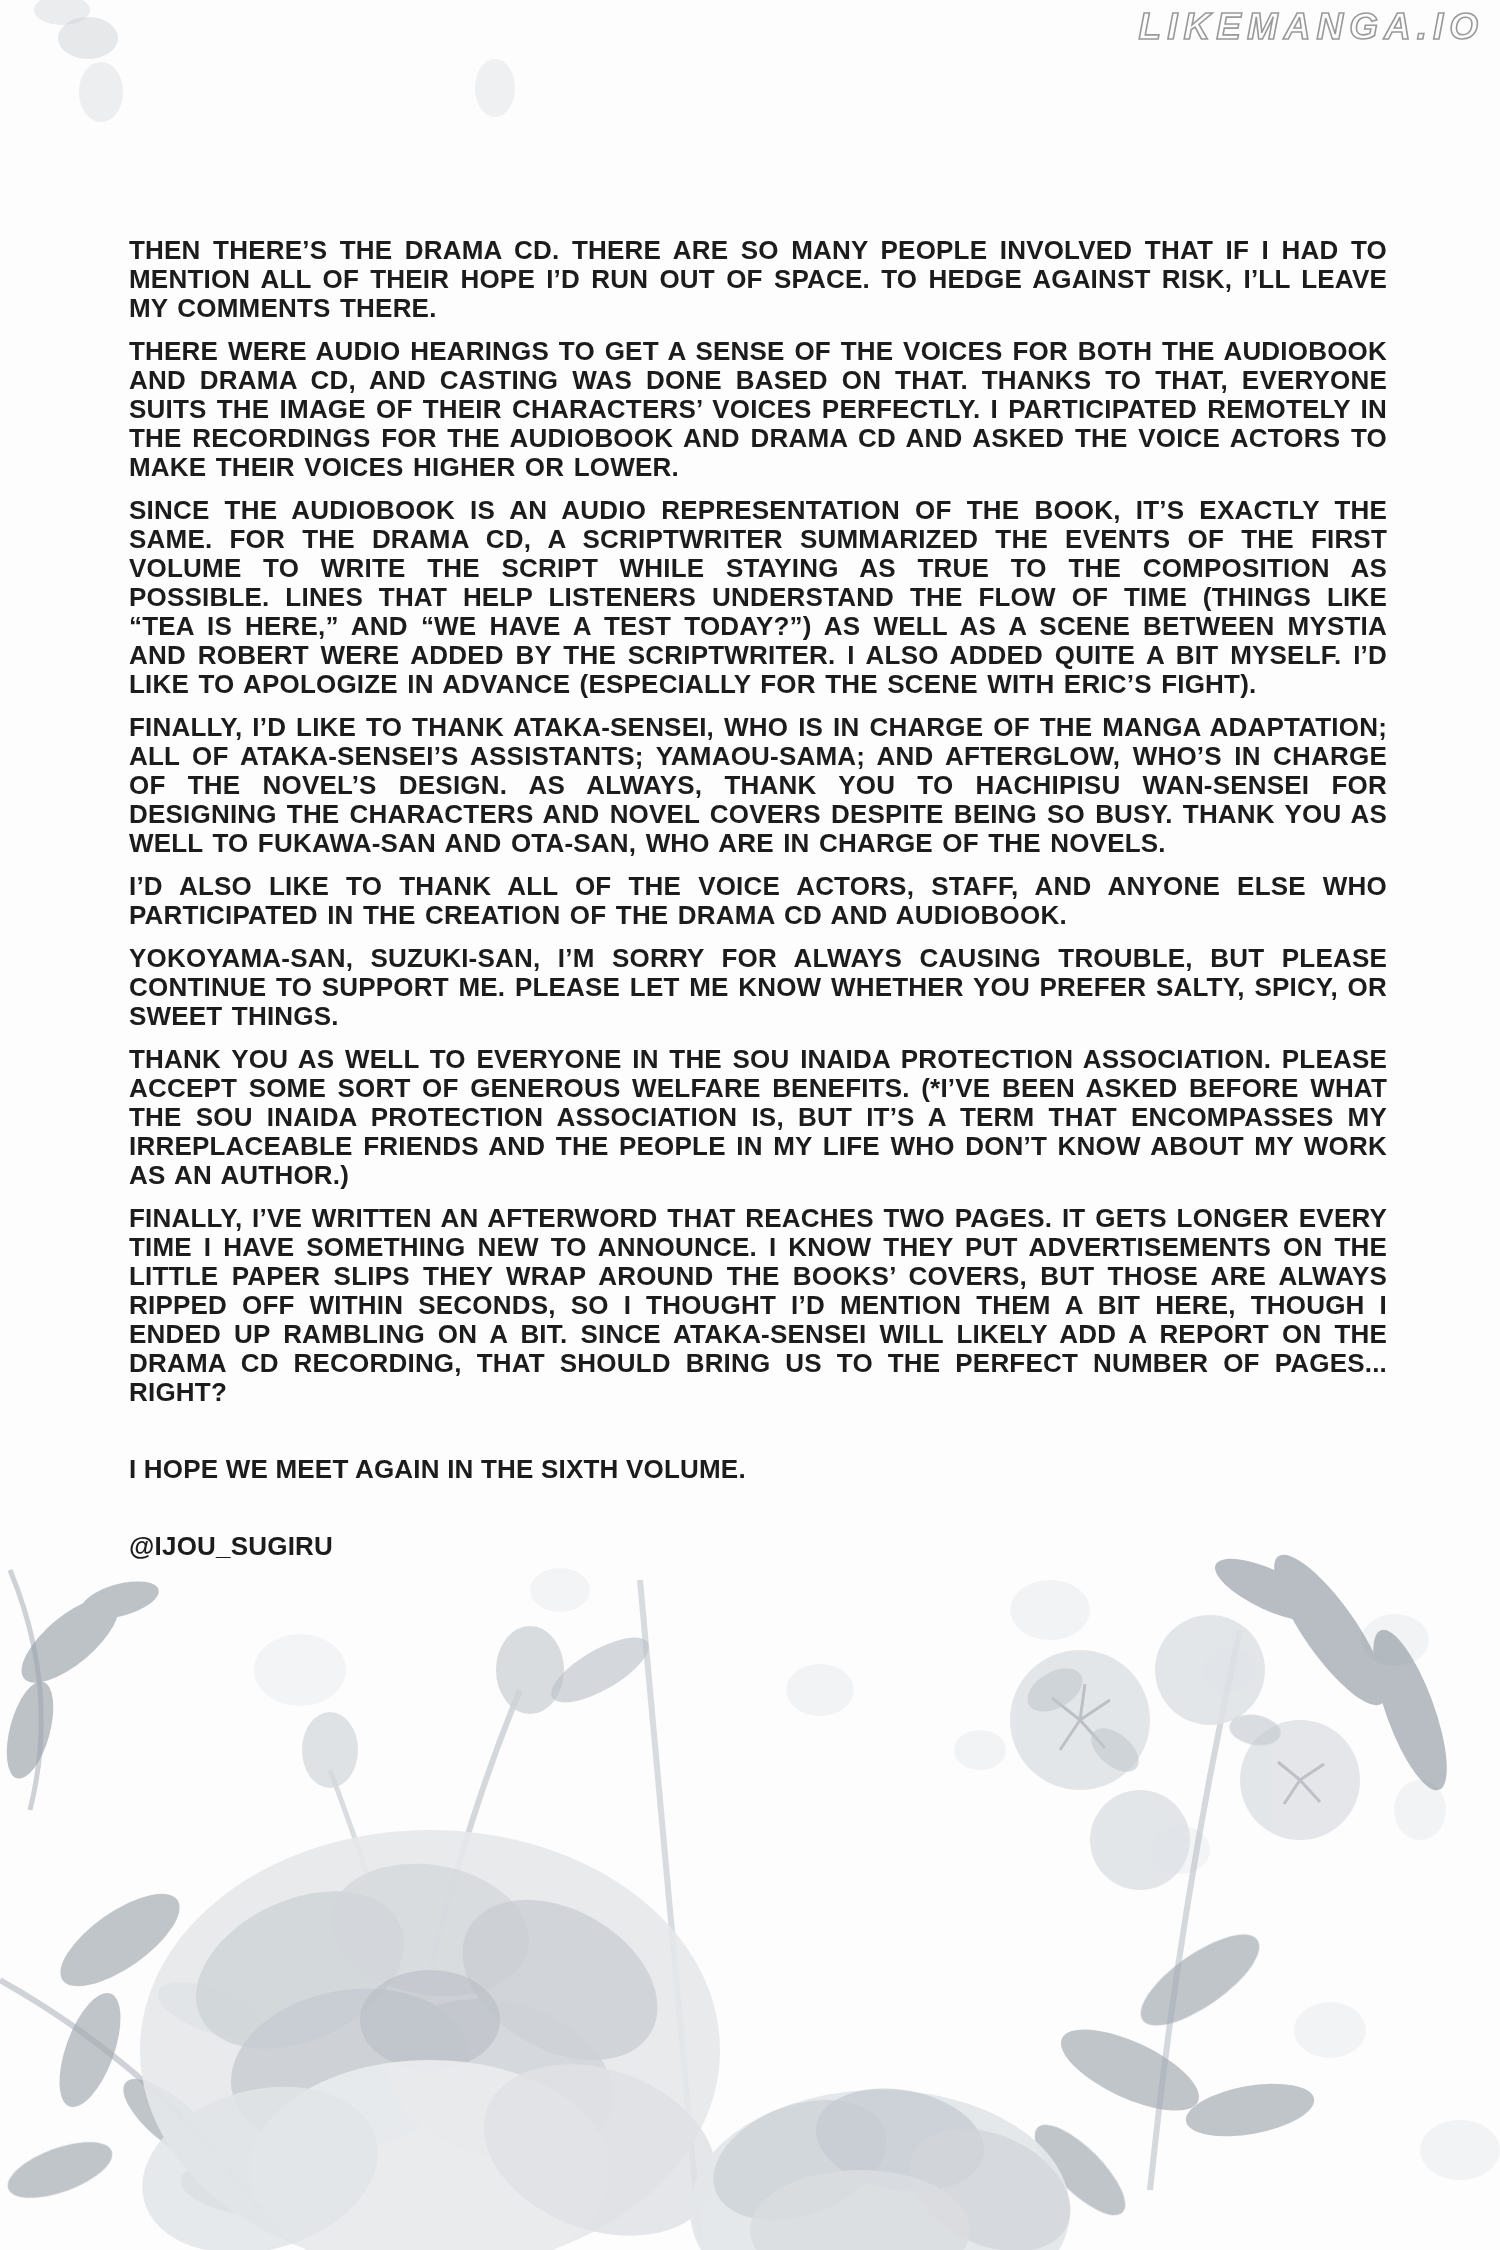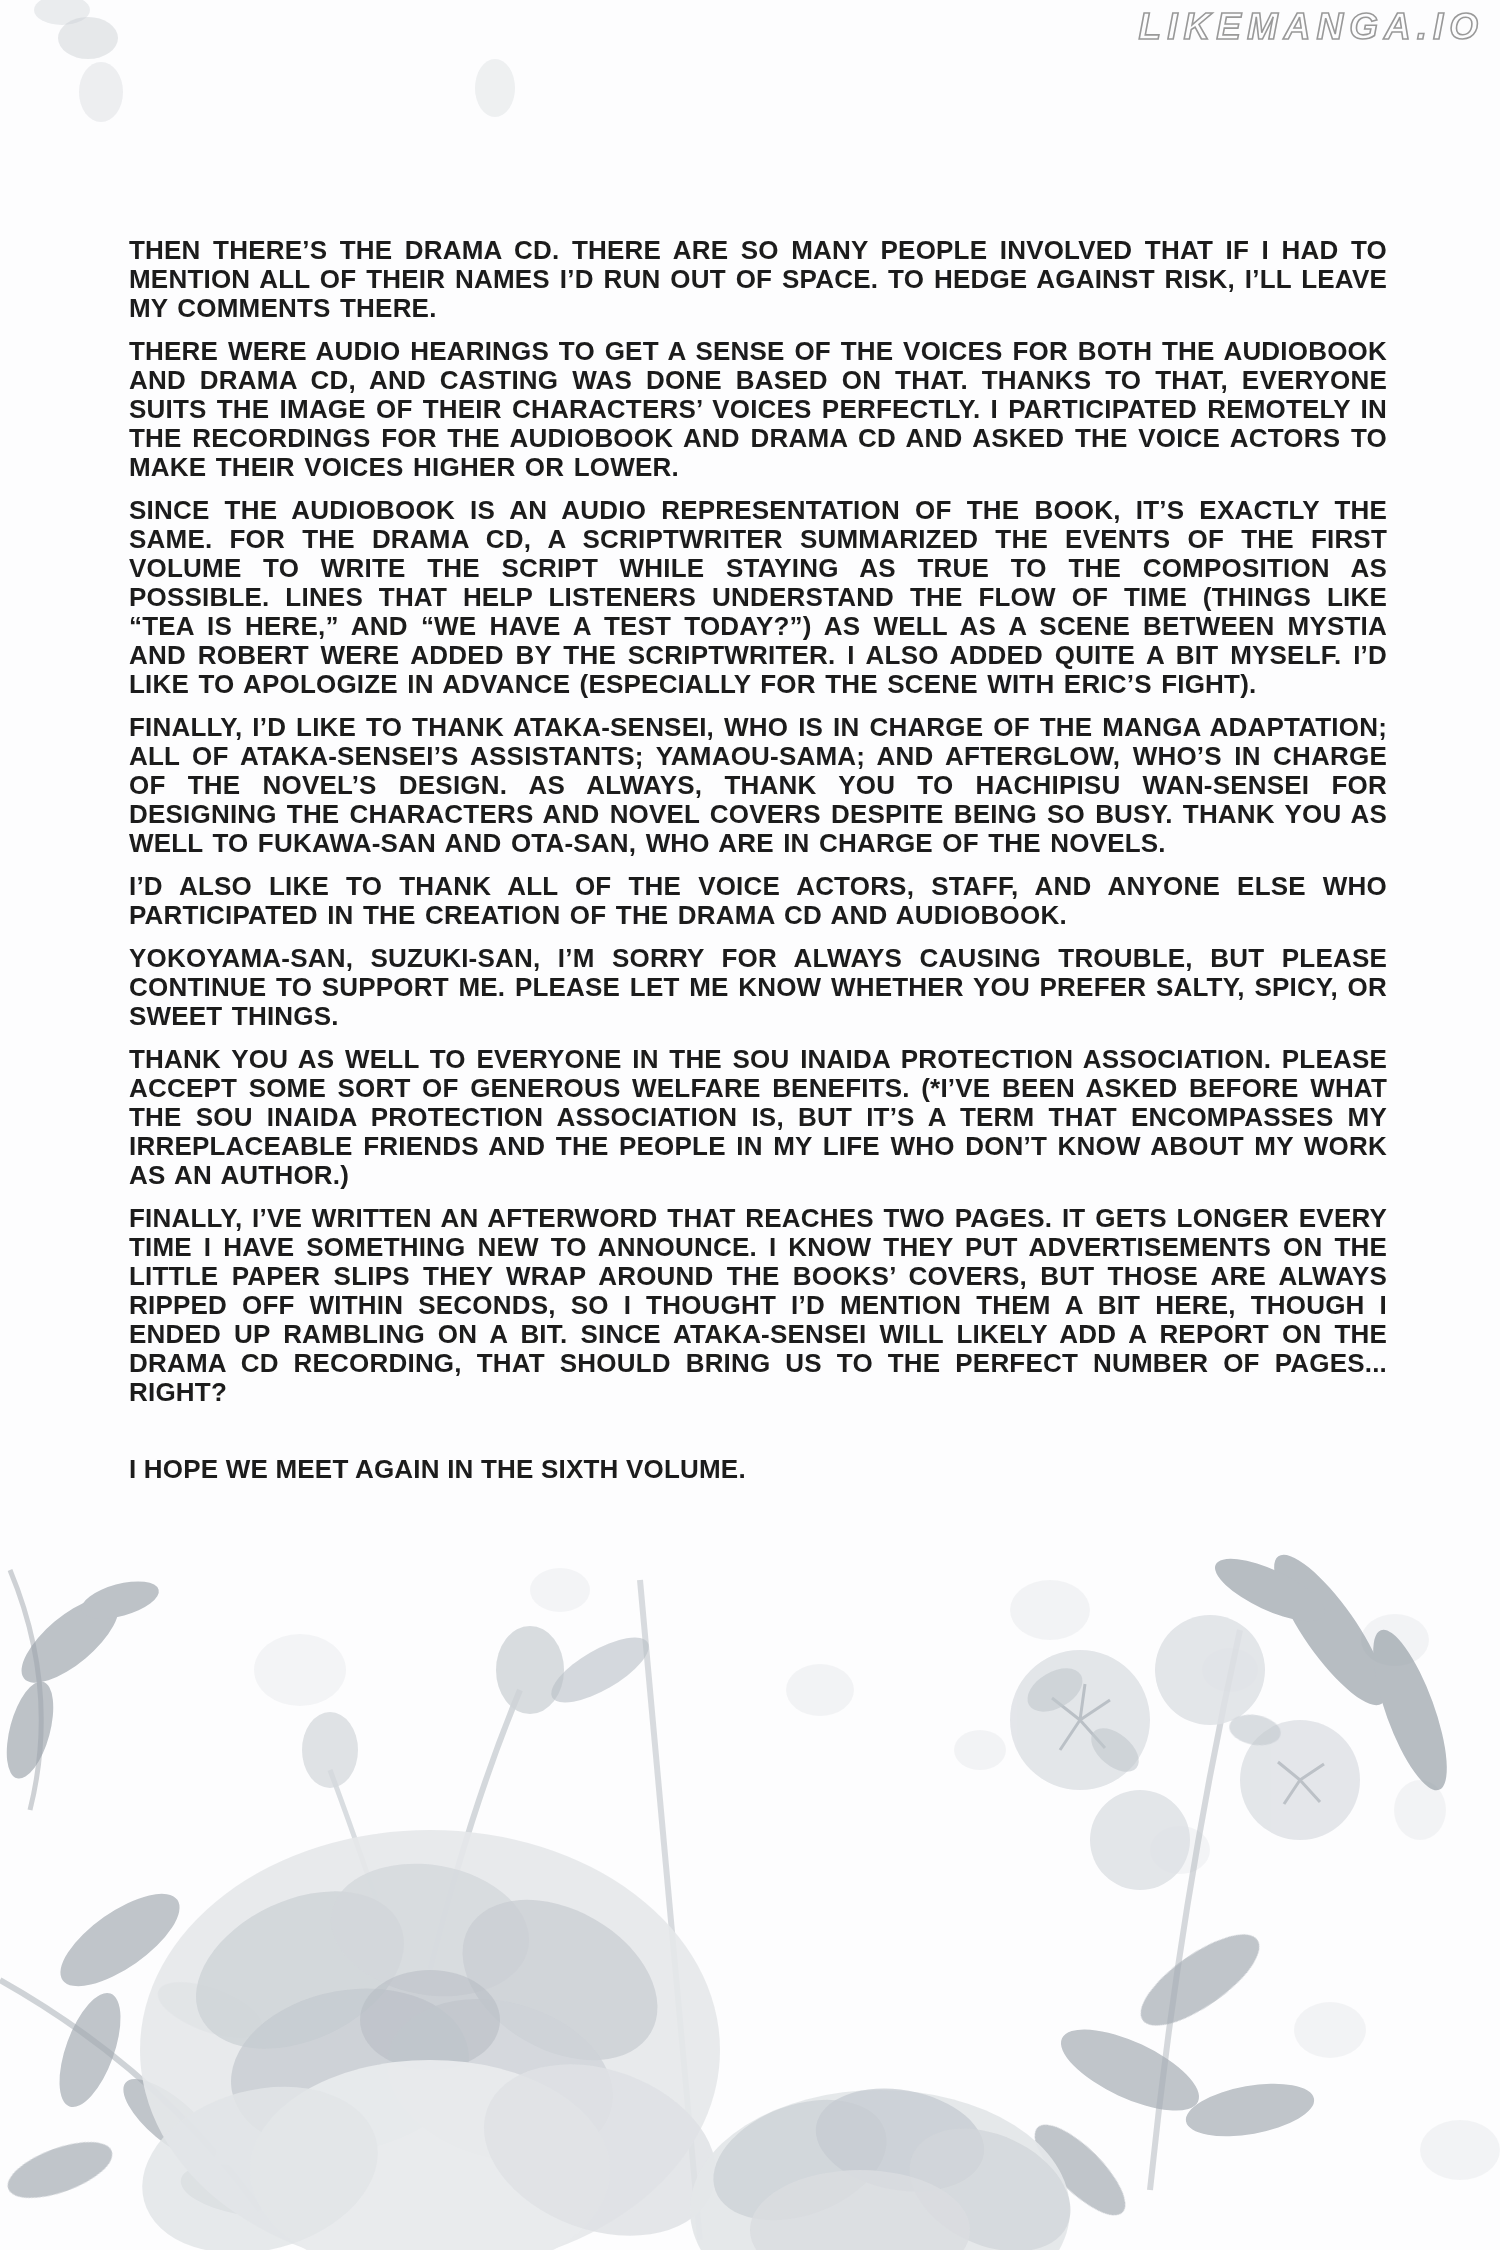--- a/index.html
+++ b/index.html
@@ -64,32 +64,33 @@
   <svg class="top-decor" width="600" height="160" viewBox="0 0 600 160">
     <ellipse cx="62" cy="10" rx="28" ry="15" fill="#ccd1d6" opacity="0.40"></ellipse>
     <ellipse cx="88" cy="38" rx="30" ry="21" fill="#c9ced3" opacity="0.45"></ellipse>
     <ellipse cx="101" cy="92" rx="22" ry="30" fill="#d4d8dc" opacity="0.40"></ellipse>
     <ellipse cx="495" cy="88" rx="20" ry="29" fill="#d6dade" opacity="0.38"></ellipse>
   </svg>
 
   <div class="watermark">LIKEMANGA.IO</div>
 
   <div class="content">
-    <p class="para">THEN THERE’S THE DRAMA CD. THERE ARE SO MANY PEOPLE INVOLVED THAT IF I HAD TO MENTION ALL OF THEIR NAMES I’D RUN OUT OF SPACE. TO HEDGE AGAINST RISK, I’LL LEAVE MY COMMENTS THERE.</p>
+    <p class="para">THEN THERE’S THE DRAMA CD. THERE ARE SO MANY PEOPLE INVOLVED THAT IF I HAD TO MENTION ALL OF THEIR HOPE I’D RUN OUT OF SPACE. TO HEDGE AGAINST RISK, I’LL LEAVE MY COMMENTS THERE.</p>
     <p class="para">THERE WERE AUDIO HEARINGS TO GET A SENSE OF THE VOICES FOR BOTH THE AUDIOBOOK AND DRAMA CD, AND CASTING WAS DONE BASED ON THAT. THANKS TO THAT, EVERYONE SUITS THE IMAGE OF THEIR CHARACTERS’ VOICES PERFECTLY. I PARTICIPATED REMOTELY IN THE RECORDINGS FOR THE AUDIOBOOK AND DRAMA CD AND ASKED THE VOICE ACTORS TO MAKE THEIR VOICES HIGHER OR LOWER.</p>
     <p class="para">SINCE THE AUDIOBOOK IS AN AUDIO REPRESENTATION OF THE BOOK, IT’S EXACTLY THE SAME. FOR THE DRAMA CD, A SCRIPTWRITER SUMMARIZED THE EVENTS OF THE FIRST VOLUME TO WRITE THE SCRIPT WHILE STAYING AS TRUE TO THE COMPOSITION AS POSSIBLE. LINES THAT HELP LISTENERS UNDERSTAND THE FLOW OF TIME (THINGS LIKE “TEA IS HERE,” AND “WE HAVE A TEST TODAY?”) AS WELL AS A SCENE BETWEEN MYSTIA AND ROBERT WERE ADDED BY THE SCRIPTWRITER. I ALSO ADDED QUITE A BIT MYSELF. I’D LIKE TO APOLOGIZE IN ADVANCE (ESPECIALLY FOR THE SCENE WITH ERIC’S FIGHT).</p>
     <p class="para">FINALLY, I’D LIKE TO THANK ATAKA-SENSEI, WHO IS IN CHARGE OF THE MANGA ADAPTATION; ALL OF ATAKA-SENSEI’S ASSISTANTS; YAMAOU-SAMA; AND AFTERGLOW, WHO’S IN CHARGE OF THE NOVEL’S DESIGN. AS ALWAYS, THANK YOU TO HACHIPISU WAN-SENSEI FOR DESIGNING THE CHARACTERS AND NOVEL COVERS DESPITE BEING SO BUSY. THANK YOU AS WELL TO FUKAWA-SAN AND OTA-SAN, WHO ARE IN CHARGE OF THE NOVELS.</p>
     <p class="para">I’D ALSO LIKE TO THANK ALL OF THE VOICE ACTORS, STAFF, AND ANYONE ELSE WHO PARTICIPATED IN THE CREATION OF THE DRAMA CD AND AUDIOBOOK.</p>
     <p class="para">YOKOYAMA-SAN, SUZUKI-SAN, I’M SORRY FOR ALWAYS CAUSING TROUBLE, BUT PLEASE CONTINUE TO SUPPORT ME. PLEASE LET ME KNOW WHETHER YOU PREFER SALTY, SPICY, OR SWEET THINGS.</p>
     <p class="para">THANK YOU AS WELL TO EVERYONE IN THE SOU INAIDA PROTECTION ASSOCIATION. PLEASE ACCEPT SOME SORT OF GENEROUS WELFARE BENEFITS. (*I’VE BEEN ASKED BEFORE WHAT THE SOU INAIDA PROTECTION ASSOCIATION IS, BUT IT’S A TERM THAT ENCOMPASSES MY IRREPLACEABLE FRIENDS AND THE PEOPLE IN MY LIFE WHO DON’T KNOW ABOUT MY WORK AS AN AUTHOR.)</p>
     <p class="para">FINALLY, I’VE WRITTEN AN AFTERWORD THAT REACHES TWO PAGES. IT GETS LONGER EVERY TIME I HAVE SOMETHING NEW TO ANNOUNCE. I KNOW THEY PUT ADVERTISEMENTS ON THE LITTLE PAPER SLIPS THEY WRAP AROUND THE BOOKS’ COVERS, BUT THOSE ARE ALWAYS RIPPED OFF WITHIN SECONDS, SO I THOUGHT I’D MENTION THEM A BIT HERE, THOUGH I ENDED UP RAMBLING ON A BIT. SINCE ATAKA-SENSEI WILL LIKELY ADD A REPORT ON THE DRAMA CD RECORDING, THAT SHOULD BRING US TO THE PERFECT NUMBER OF PAGES... RIGHT?</p>
 
     <div class="sig-line closing">I HOPE WE MEET AGAIN IN THE SIXTH VOLUME.</div>
 
 
+    <div class="sig-line social-handle">@IJOU_SUGIRU</div>
   </div>
 
   <svg class="flowers" width="1500" height="700" viewBox="0 0 1500 700">
 
     <g fill="#b7bdc3" opacity="0.14">
       <ellipse cx="1050" cy="60" rx="40" ry="30"></ellipse>
       <ellipse cx="1230" cy="120" rx="28" ry="22"></ellipse>
       <ellipse cx="1395" cy="90" rx="34" ry="26"></ellipse>
       <ellipse cx="980" cy="200" rx="26" ry="20"></ellipse>
       <ellipse cx="1180" cy="300" rx="30" ry="24"></ellipse>

